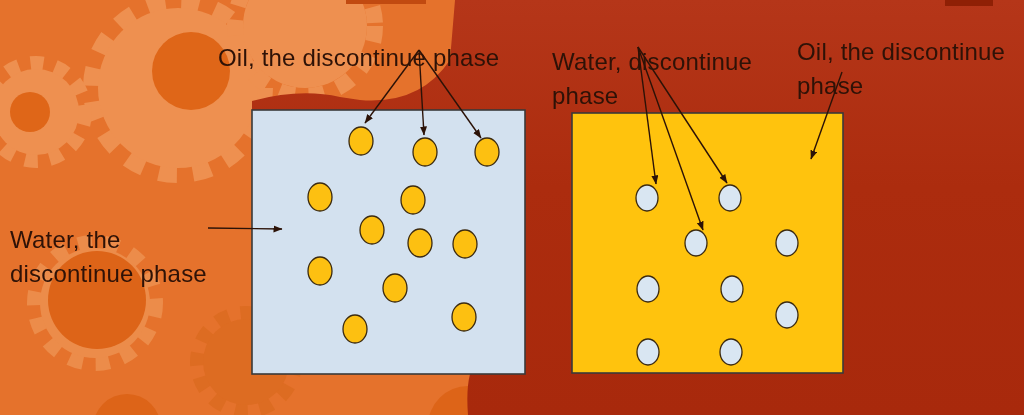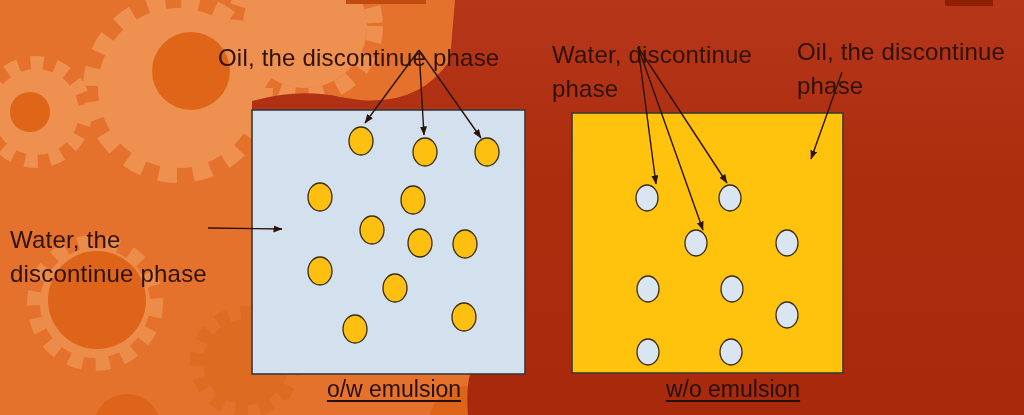--- a/index.html
+++ b/index.html
@@ -30,21 +30,21 @@
     line-height:24px;
     color:#24100a;
     text-decoration:underline;
     text-decoration-thickness:2px;
     text-underline-offset:3px;
     transform:translateX(-50%);
     white-space:nowrap;
   }
   #lbl-oil-discontinue{left:218px;top:9px;}
   #lbl-water-continuous{left:10px;top:191px;}
-  #lbl-water-discontinue{left:552px;top:6px;}
+  #lbl-water-discontinue{left:552px;top:13px;}
   #lbl-oil-continuous{left:797px;top:3px;}
   #cap-ow{left:394px;}
   #cap-wo{left:733px;}
 </style>
 </head>
 <body>
 
 <div class="stage">
 
   <svg id="bg-layer" width="1024" height="415" viewBox="0 0 1024 415">
@@ -128,16 +128,14 @@
 
   <div class="label" id="lbl-water-continuous">Water, the
 discontinue phase</div>
 
   <div class="label" id="lbl-water-discontinue">Water, discontinue
 phase</div>
 
   <div class="label" id="lbl-oil-continuous">Oil, the discontinue
 phase</div>
 
-  <div class="caption" id="cap-ow">o/w emulsion</div>
 
-  <div class="caption" id="cap-wo">w/o emulsion</div>
 </div>
 
 </body></html>

